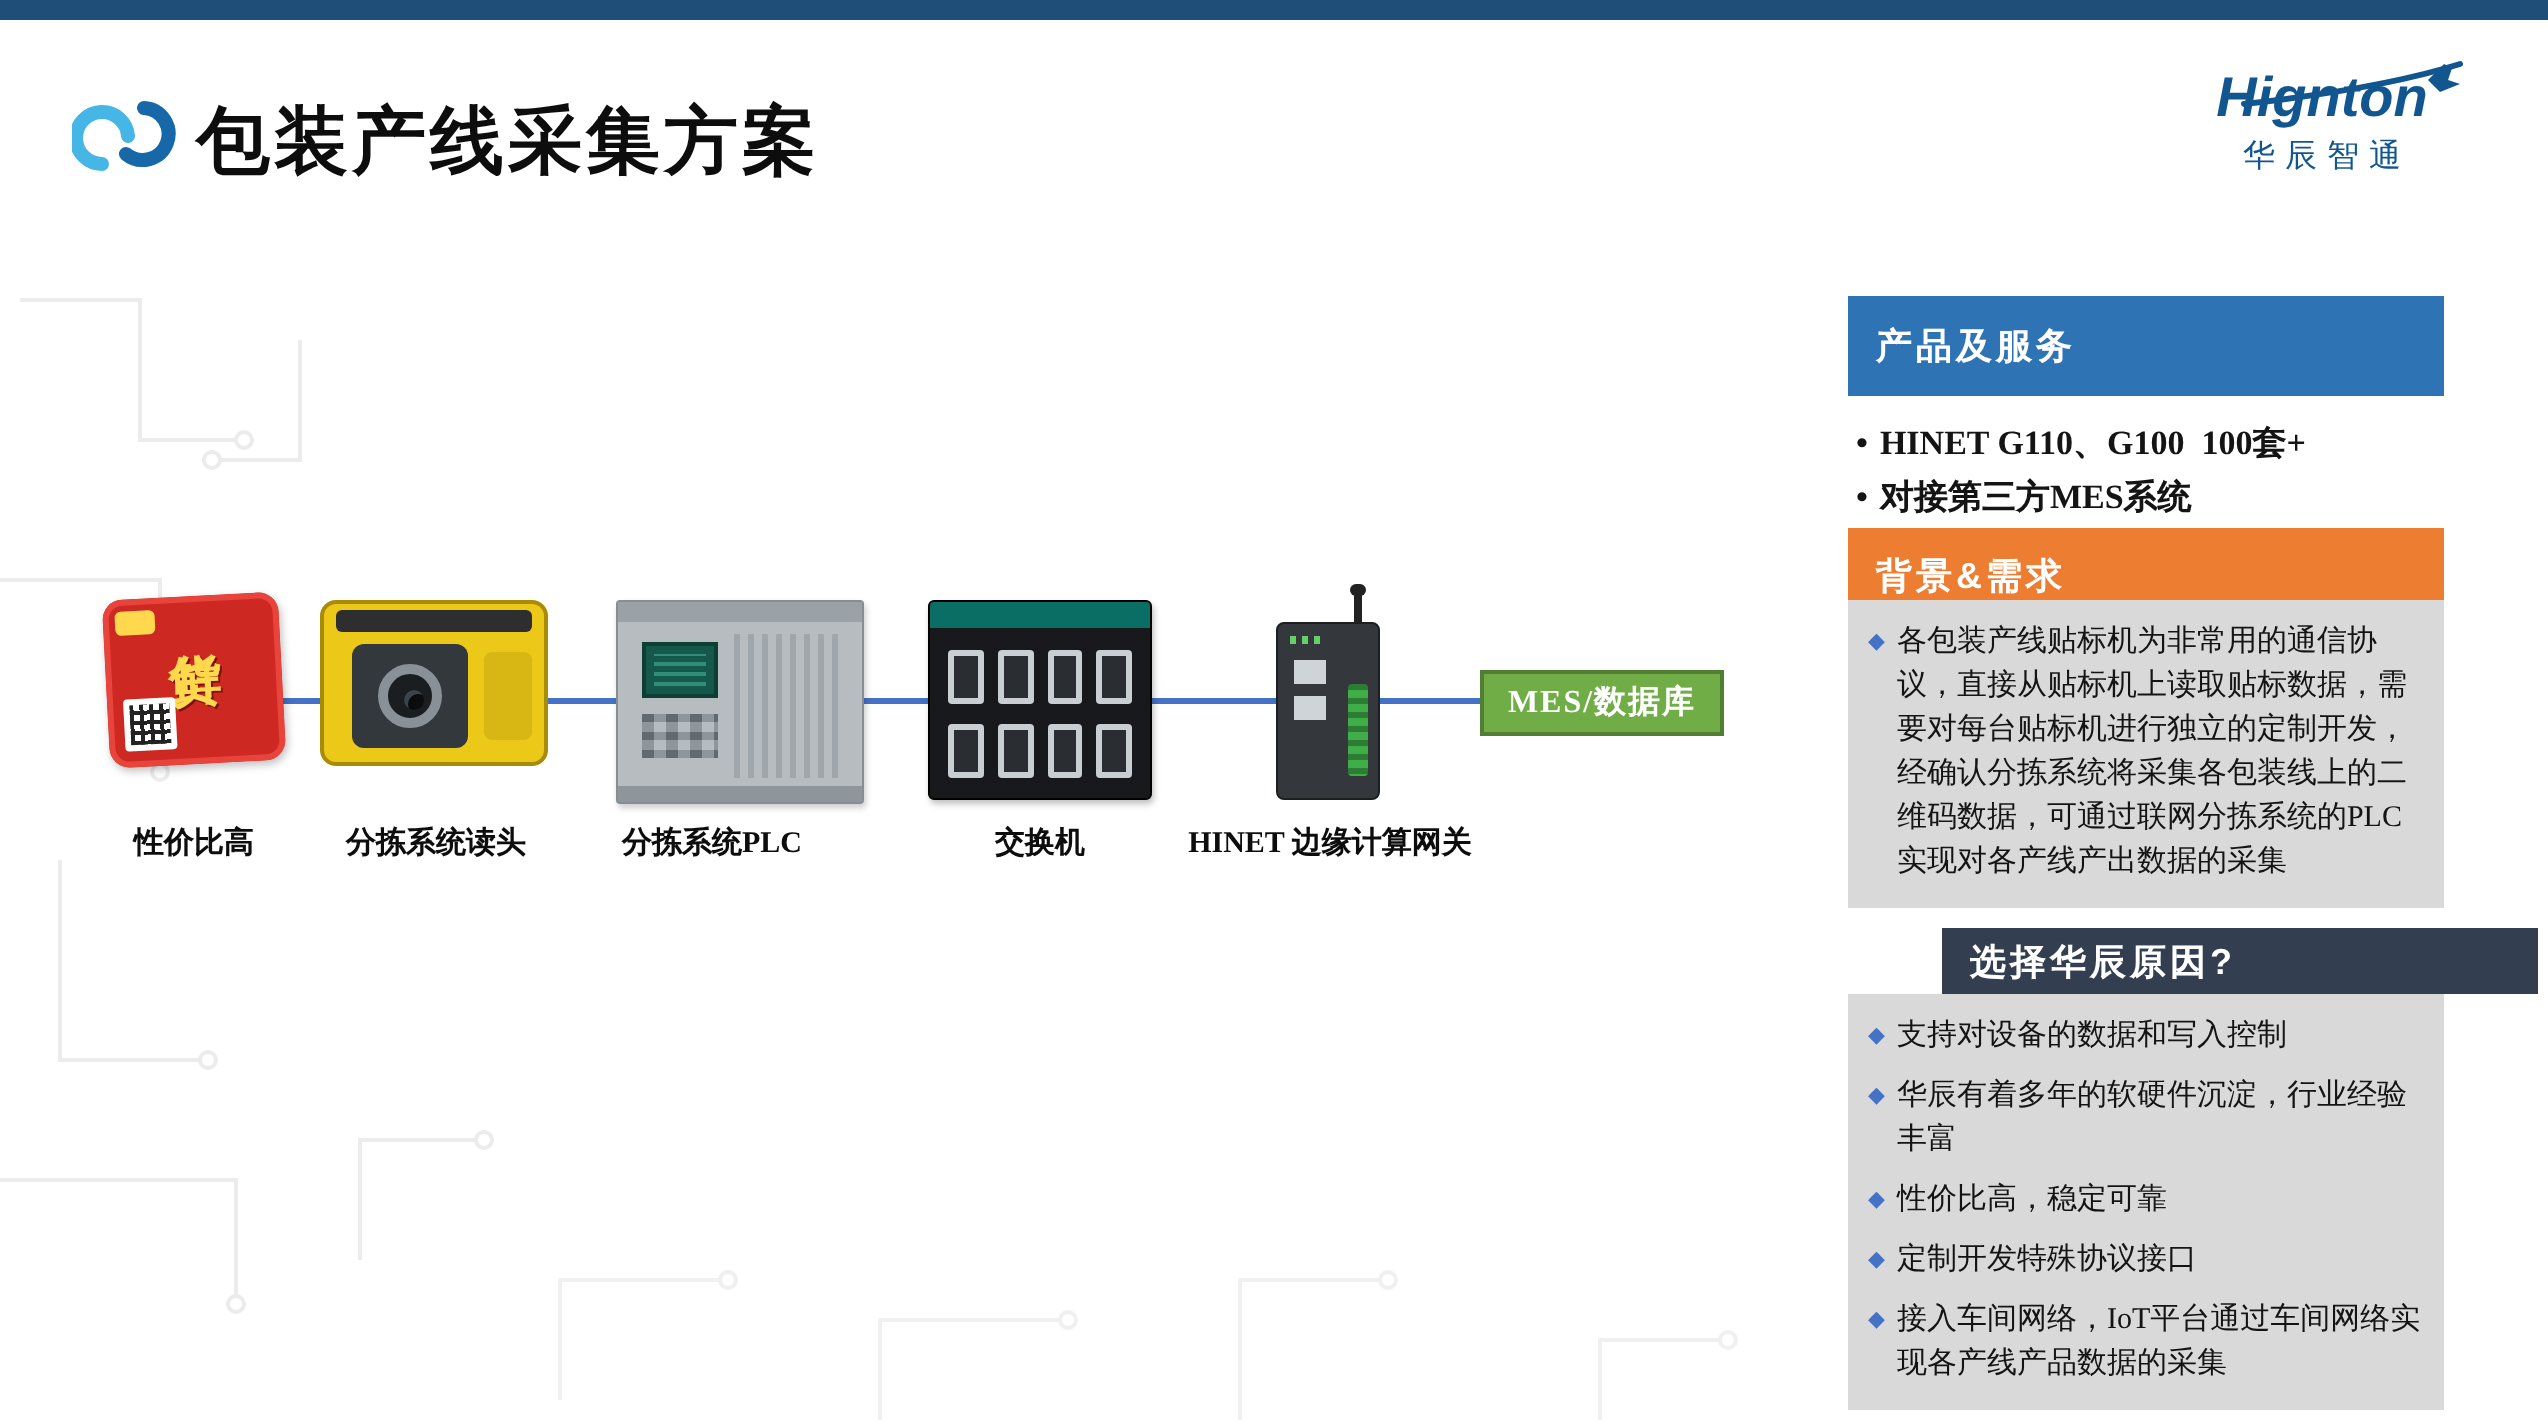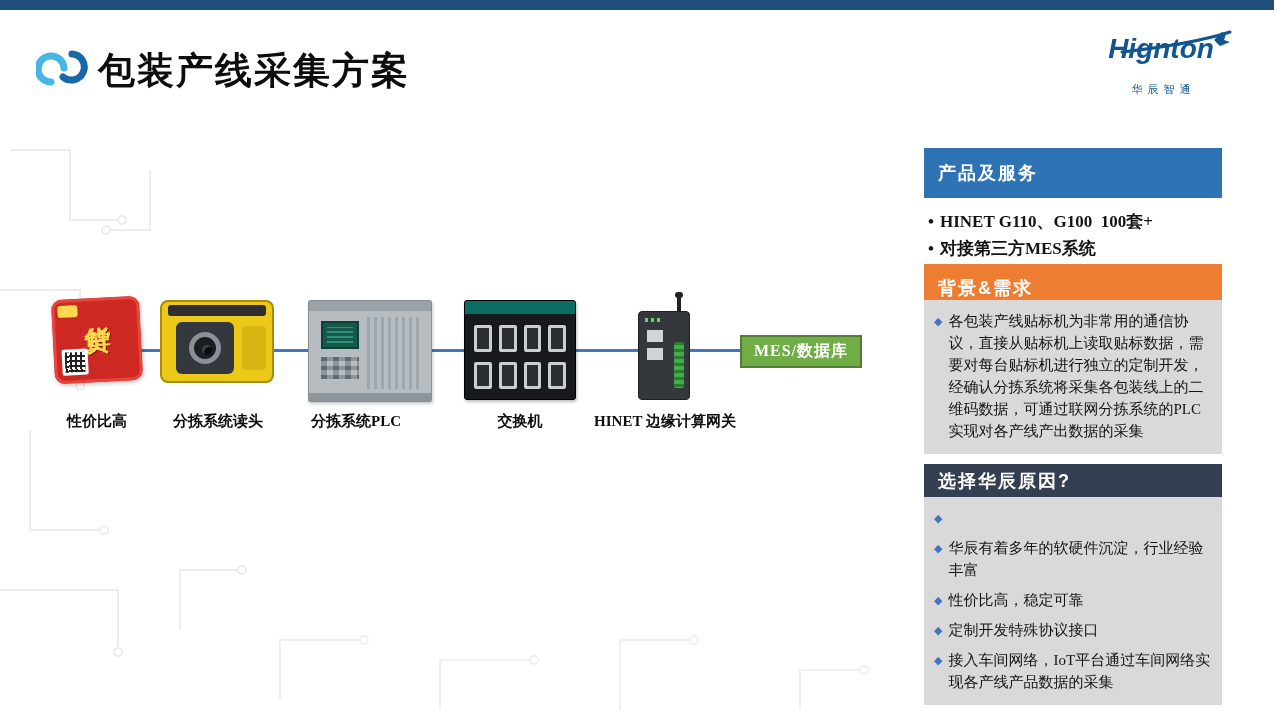--- a/index.html
+++ b/index.html
@@ -14,21 +14,21 @@
   .circuit { position:absolute; pointer-events:none; }
 
   
   .logo-icon { position:absolute; left:36px; top:44px; }
   .page-title { position:absolute; left:98px; top:46px; font-size:37px; font-weight:bold; color:#0d0d0d; letter-spacing:2px; }
 
   
   .brand { position:absolute; right:38px; top:34px; width:150px; text-align:center; }
   .brand-swoosh { position:absolute; right:-2px; top:-6px; }
   .brand-name { font-size:28px; font-weight:bold; font-style:italic; color:#12568f; letter-spacing:0px; line-height:1.1; }
-  .brand-sub { margin-top:17px; font-size:11px; color:#12568f; letter-spacing:5px; padding-left:5px; }
+  .brand-sub { margin-top:3px; font-size:16px; color:#12568f; letter-spacing:5px; padding-left:5px; }
 
   
   .conn { position:absolute; top:349px; height:3px; background:#4472c4; }
   .c1 { left:140px; width:22px; }
   .c2 { left:272px; width:38px; }
   .c3 { left:430px; width:36px; }
   .c4 { left:574px; width:66px; }
   .c5 { left:688px; width:54px; }
 
   
@@ -103,21 +103,21 @@
   .mes-box { position:absolute; left:740px; top:335px; width:122px; height:33px; background:#70ad47;
              border:2px solid #507e32; color:#fff; font-size:16px; font-weight:bold;
              display:flex; align-items:center; justify-content:center; letter-spacing:1px;
              font-family:"Liberation Serif","DejaVu Serif",serif; }
 
   
   .panel-h { position:absolute; left:924px; width:298px; color:#fff; font-weight:bold; font-size:18px;
              display:flex; align-items:center; padding-left:14px; letter-spacing:2px;text-align:right; }
   .ph1 { top:148px; height:50px; background:#2e74b5; }
   .ph2 { top:264px; height:47px; background:#ed7d31; }
-  .ph3 { top:464px; height:33px; background:#333f50; }
+  .ph3 { top:464px; height:33px; background:#333f50;margin-left:47px; }
 
   .panel-body { position:absolute; left:924px; width:298px;
                 font-family:"Liberation Serif","DejaVu Serif",serif; color:#141414; }
   .pb1 { top:200px; padding:8px 2px; background:transparent; }
   .pb1 .pitem { font-size:17px; line-height:27px; font-weight:600; white-space:pre-wrap; }
   .pb1 .bullet { margin:0 6px 0 2px; }
 
   .pb2 { top:300px; background:#d9d9d9; padding:10px 10px 12px 8px; }
   .pb3 { top:497px; background:#d9d9d9; padding:10px 10px 12px 8px; }
   .diamond-item { display:flex; align-items:flex-start; font-size:15px; line-height:22px; }
@@ -254,20 +254,21 @@
     <div class="diamond-item">
       <span class="diamond">◆</span>
       <span>各包装产线贴标机为非常用的通信协议，直接从贴标机上读取贴标数据，需要对每台贴标机进行独立的定制开发，经确认分拣系统将采集各包装线上的二维码数据，可通过联网分拣系统的PLC实现对各产线产出数据的采集</span>
     </div>
   </div>
 
   <div class="panel-h ph3">选择华辰原因?</div>
   <div class="panel-body pb3">
     <div class="diamond-item">
       <span class="diamond">◆</span>
+      <span>支持对设备的数据和写入控制</span>
     </div>
     <div class="diamond-item">
       <span class="diamond">◆</span>
       <span>华辰有着多年的软硬件沉淀，行业经验丰富</span>
     </div>
     <div class="diamond-item">
       <span class="diamond">◆</span>
       <span>性价比高，稳定可靠</span>
     </div>
     <div class="diamond-item">

